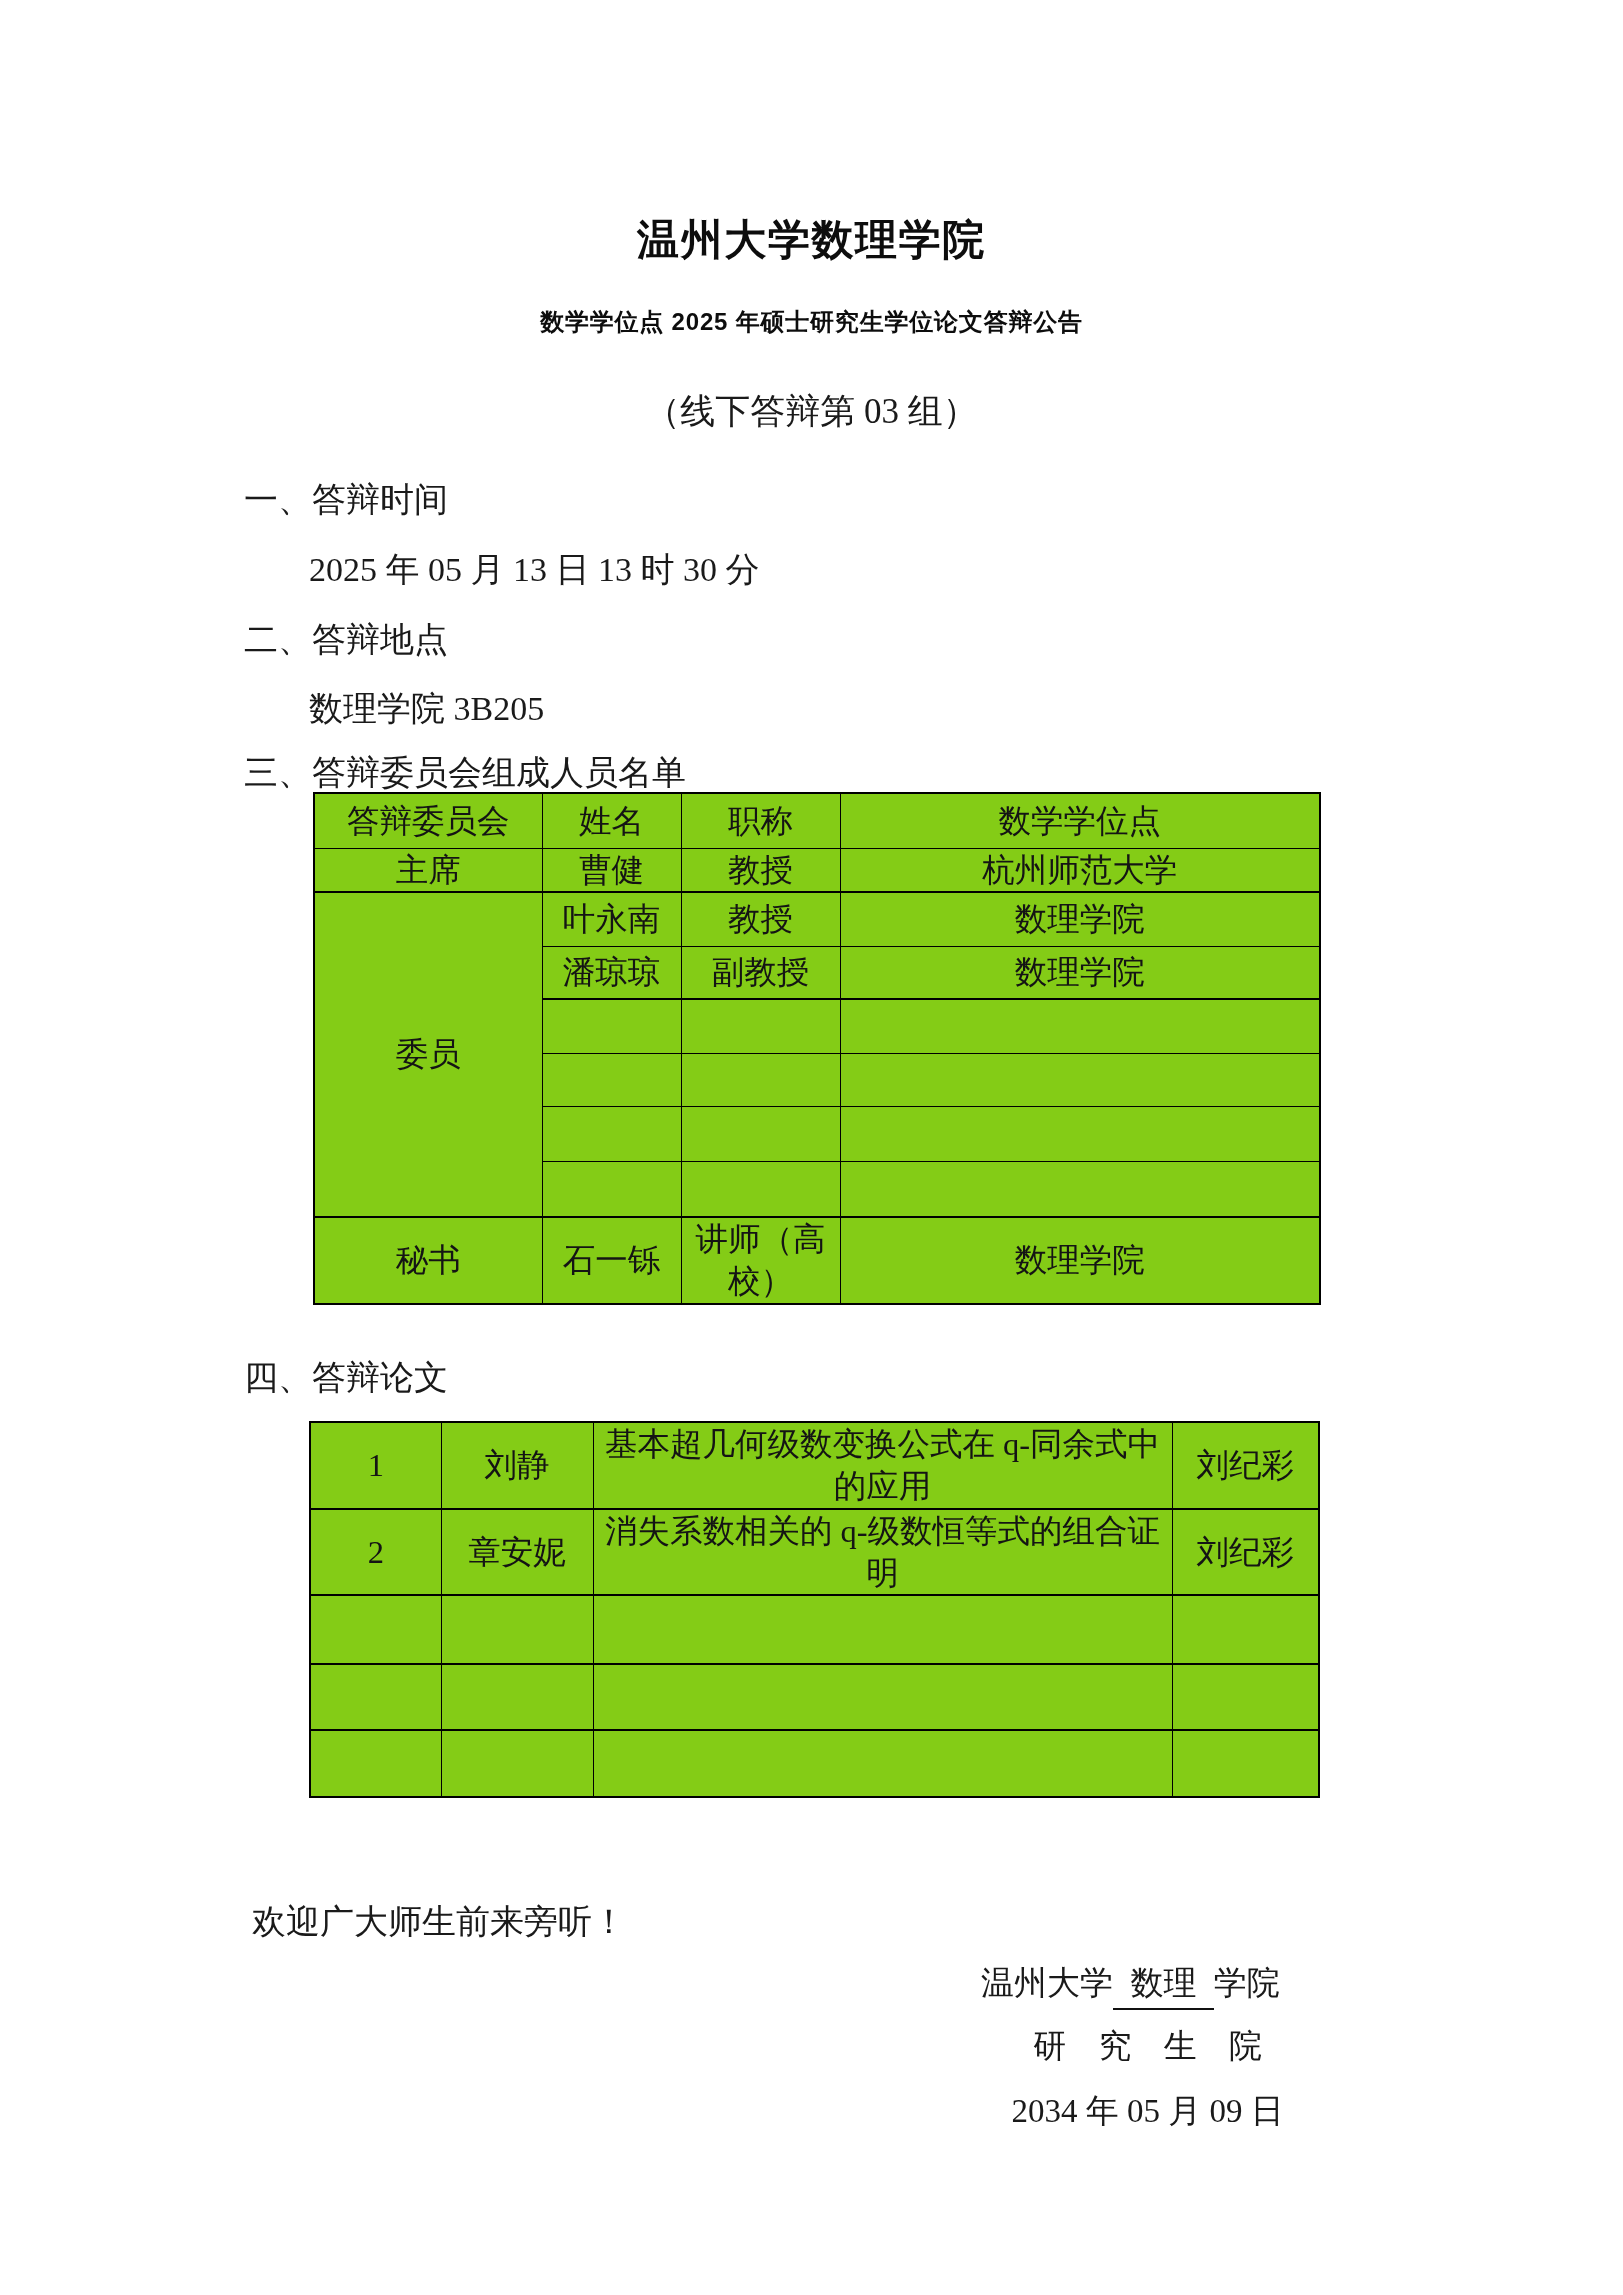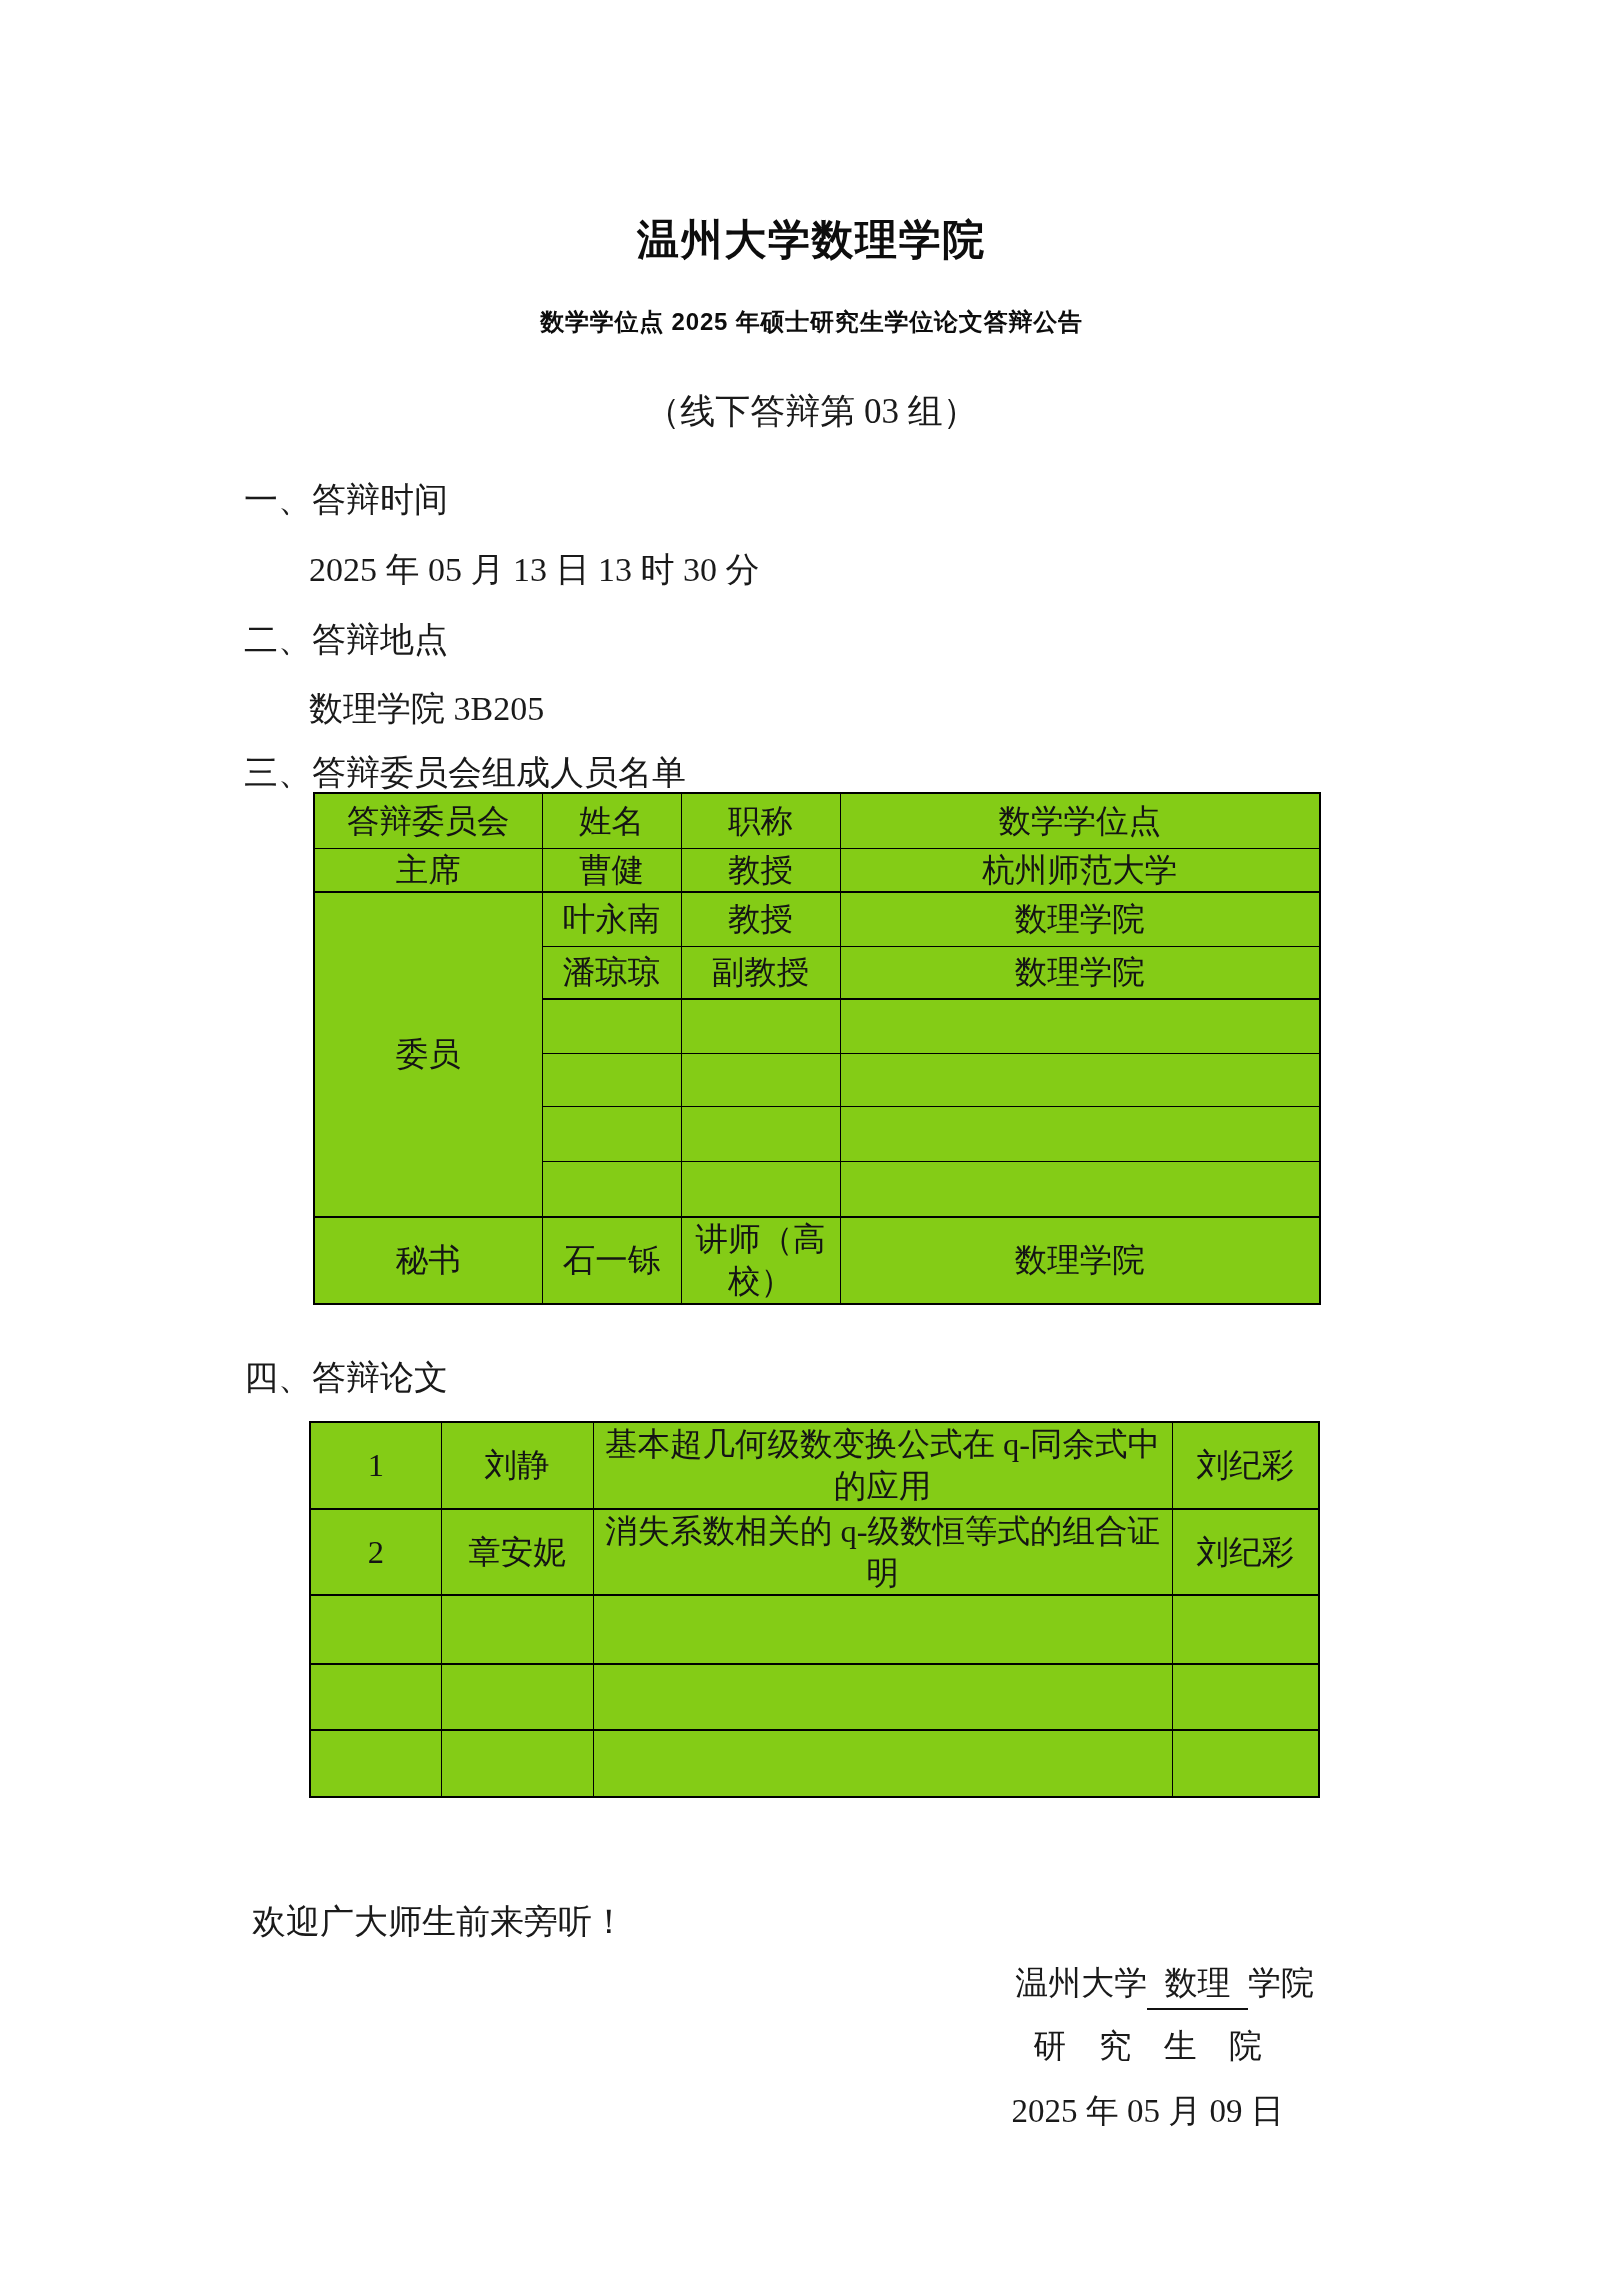--- a/index.html
+++ b/index.html
@@ -85,21 +85,21 @@
 
   .welcome {
     left: 252px; top: 1899px;
     font-size: 34px;
     color: #1a1a1a;
     white-space: nowrap;
   }
   .sig-line1 {
     left: 981px; top: 1961px; width: 333px;
     font-size: 33px;
-    text-align: right;
+    text-align: left;
     white-space: nowrap;
     color: #1a1a1a;
   }
   .sig-underline {
     display: inline-block;
     border-bottom: 2.4px solid #111111;
     padding: 0 17.4px 1.6px 17.4px;
   }
   .sig-line2 {
     left: 981px; top: 2024px; width: 333px;
@@ -232,14 +232,14 @@
       <td></td>
       <td></td>
     </tr>
   </tbody>
 </table>
 
 <div class="abs welcome">欢迎广大师生前来旁听！</div>
 
 <div class="abs sig-line1"><span>温州大学</span><span class="sig-underline">数理</span><span>学院</span></div>
 <div class="abs sig-line2">研 究 生 院</div>
-<div class="abs sig-date">2025 年 05 月 09 日</div>
+<div class="abs sig-date">2034 年 05 月 09 日</div>
 
 
 </body></html>

